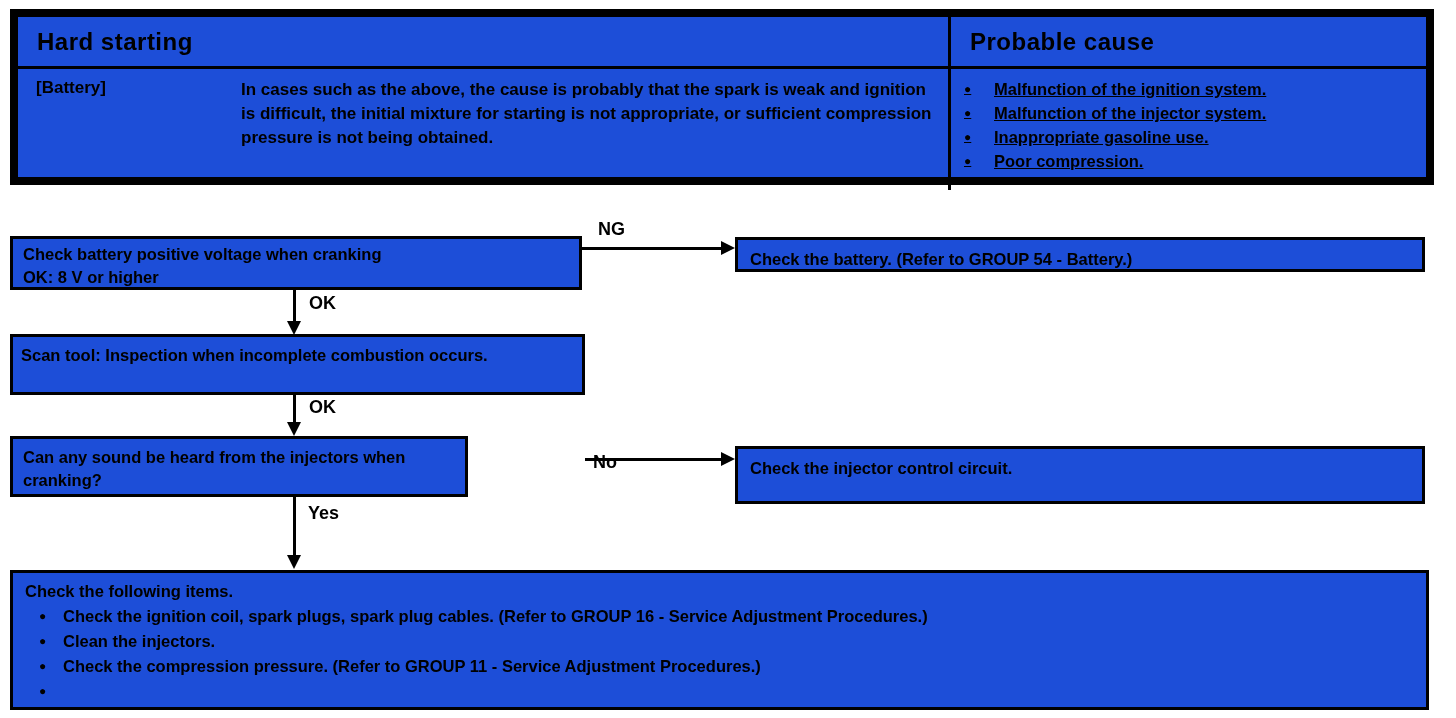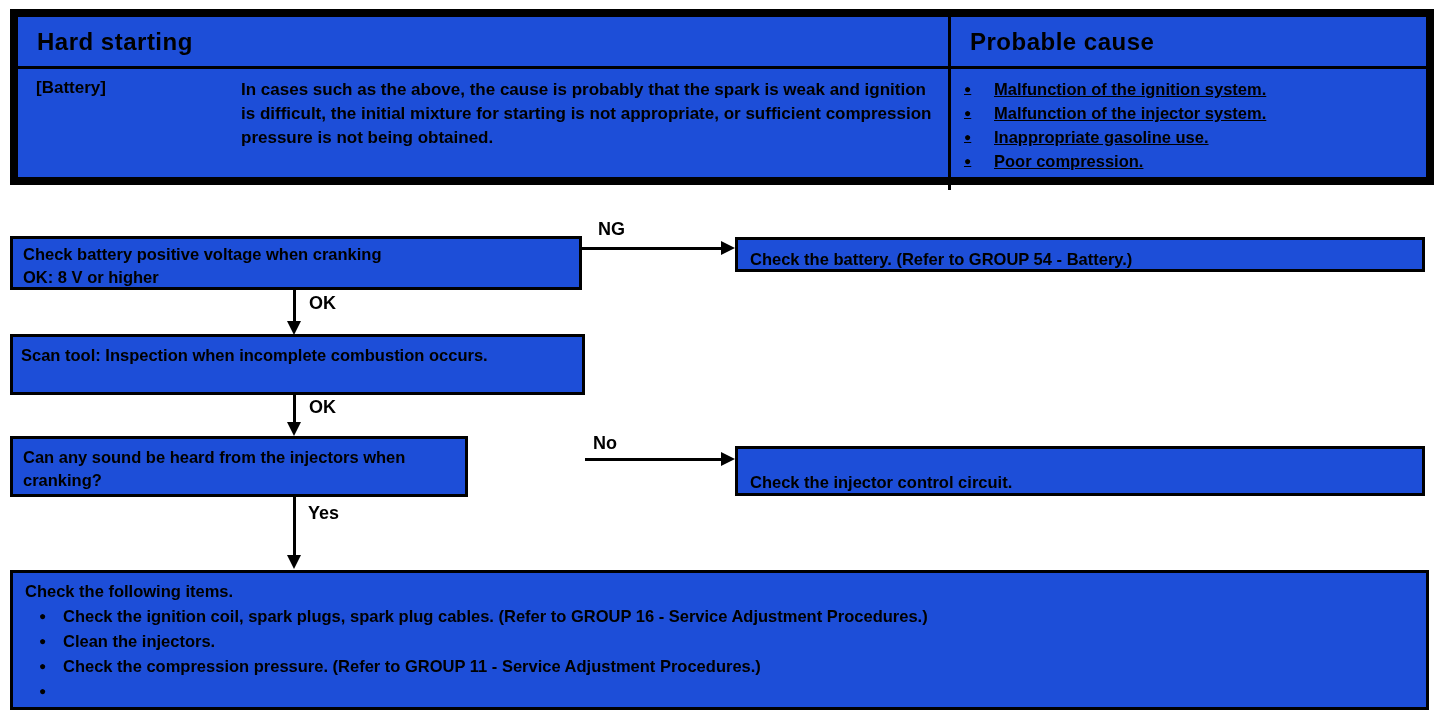--- a/index.html
+++ b/index.html
@@ -27,21 +27,21 @@
 
   
   .fbox {
     position:absolute; border:3px solid #000; background:#1d4ed8; box-sizing:border-box;
     font-size:16.5px; line-height:23px;
   }
   #box1  { left:10px;  top:236px; width:572px; height:54px;  padding:4px 10px; }
   #rbox1 { left:735px; top:237px; width:690px; height:35px;  padding:8px 0 0 12px; }
   #box2  { left:10px;  top:334px; width:575px; height:61px;  padding:7px 8px; }
   #box3  { left:10px;  top:436px; width:458px; height:61px;  padding:7px 10px; }
-  #rbox2 { left:735px; top:446px; width:690px; height:50px;  padding:22px 0 0 12px; }
+  #rbox2 { left:735px; top:446px; width:690px; height:58px;  padding:8px 0 0 12px; }
   #final { left:10px;  top:570px; width:1419px; height:140px; padding:6px 12px; line-height:25px; }
 
   .fb-row { display:flex; }
   .fb-bullet { width:24px; padding-left:14px; font-size:12px; line-height:25px; flex:none; }
 
   
   .connector { position:absolute; background:#000; }
   .h-line { height:3px; }
   .v-line { width:3px; }
   .arrow-right {
@@ -117,21 +117,21 @@
   </div>
 
   <div class="connector v-line" style="left:293px; top:395px; height:29px;"></div>
   <div class="arrow-down" style="left:287px; top:422px;"></div>
   <span class="flow-label" style="left:309px; top:397px;">OK</span>
 
   <div class="fbox" id="box3">
     <span>Can any sound be heard from the injectors when cranking?</span>
   </div>
 
-  <span class="flow-label" style="left:593px; top:433px;">No</span>
+  <span class="flow-label" style="left:593px; top:452px;">No</span>
   <div class="connector h-line" style="left:585px; top:458px; width:137px;"></div>
   <div class="arrow-right" style="left:721px; top:452px;"></div>
   <div class="fbox" id="rbox2">
     <span>Check the injector control circuit.</span>
   </div>
 
   <div class="connector v-line" style="left:293px; top:497px; height:60px;"></div>
   <div class="arrow-down" style="left:287px; top:555px;"></div>
   <span class="flow-label" style="left:308px; top:503px;">Yes</span>
 

